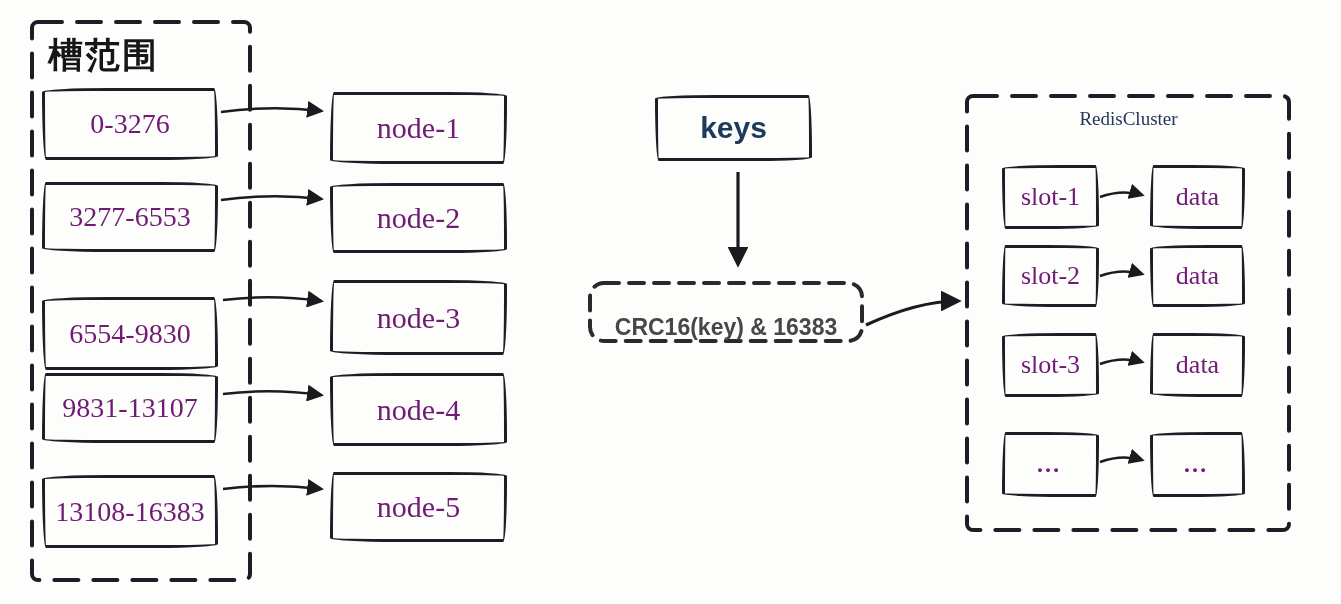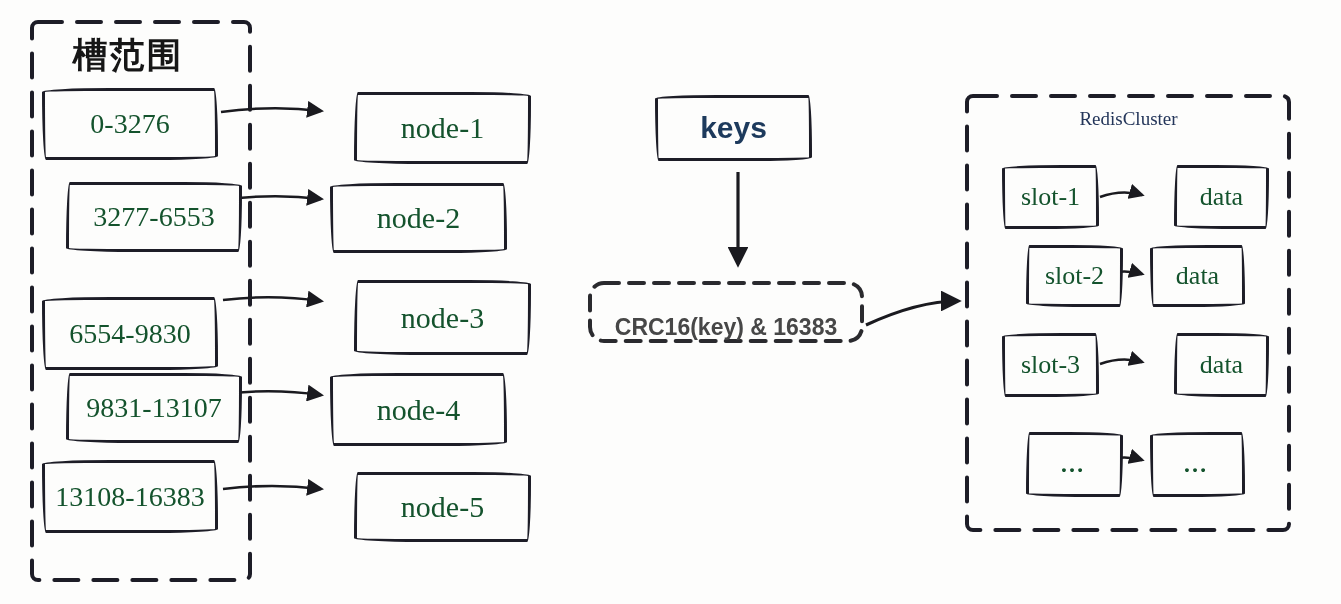--- a/index.html
+++ b/index.html
@@ -21,24 +21,23 @@
     background: #fdfdfc;
     border: 3.5px solid #1d1d27;
     border-radius: 255px 15px 225px 15px / 15px 225px 15px 255px;
     display: flex;
     align-items: center;
     justify-content: center;
     box-sizing: border-box;
   }
   .hbox.alt {
     border-radius: 15px 225px 15px 255px / 255px 15px 225px 15px;
-    margin-left: 24px;
   }
   .navy-text {
-    color: #14532d;
+    color: #701a75;
     font-family: "Liberation Serif", serif;
   }
   .slot-range { font-size: 28px; }
   .node-label { font-size: 30px; }
   .keys-label {
     font-family: "Liberation Sans", sans-serif;
     font-weight: 700;
     font-size: 30px;
     color: #1d3a5c;
   }
@@ -53,21 +52,20 @@
   .hash-label {
     font-family: "Liberation Sans", sans-serif;
     font-weight: 700;
     font-size: 23px;
     color: #474747;
   }
   .panel-title-left {
     position: absolute;
     left: 48px; top: 32px;
     width: 160px;
-    text-align: center;
     font-family: "Liberation Sans", sans-serif;
     font-weight: 700;
     font-size: 35px;
     color: #161616;
     letter-spacing: 2px;
   }
   .panel-title-right {
     position: absolute;
     left: 967px; top: 108px;
     width: 323px;
@@ -125,21 +123,21 @@
   </div>
   <div class="hbox alt" style="left:42px; top:182px; width:176px; height:70px;align-items:center;">
     <span class="navy-text slot-range">3277-6553</span>
   </div>
   <div class="hbox" style="left:42px; top:277px; width:176px; height:73px;margin-top:20px;">
     <span class="navy-text slot-range">6554-9830</span>
   </div>
   <div class="hbox alt" style="left:42px; top:373px; width:176px; height:70px;">
     <span class="navy-text slot-range">9831-13107</span>
   </div>
-  <div class="hbox" style="left:42px; top:460px; width:176px; height:73px;">
+  <div class="hbox" style="left:42px; top:475px; width:176px; height:73px;">
     <span class="navy-text slot-range">13108-16383</span>
   </div>
 
   <div class="hbox alt" style="left:330px; top:92px; width:177px; height:72px;">
     <span class="navy-text node-label">node-1</span>
   </div>
   <div class="hbox" style="left:330px; top:183px; width:177px; height:70px;">
     <span class="navy-text node-label">node-2</span>
   </div>
   <div class="hbox alt" style="left:330px; top:280px; width:177px; height:75px;">

